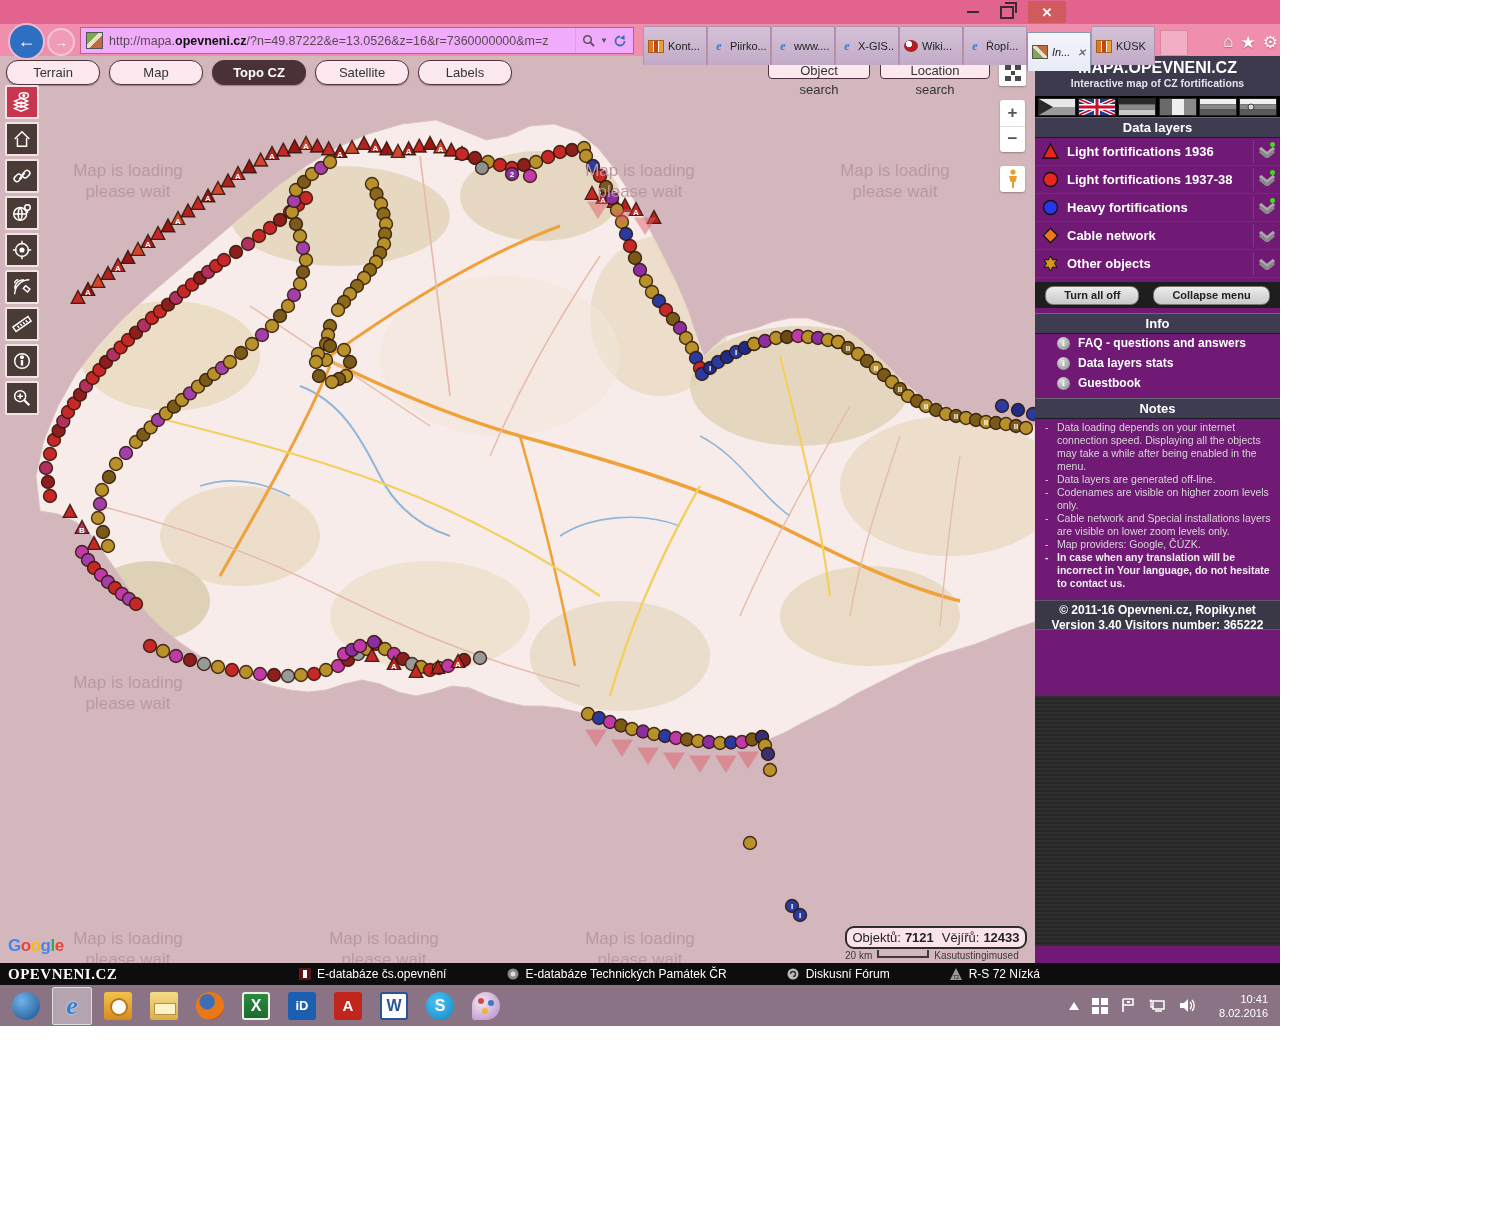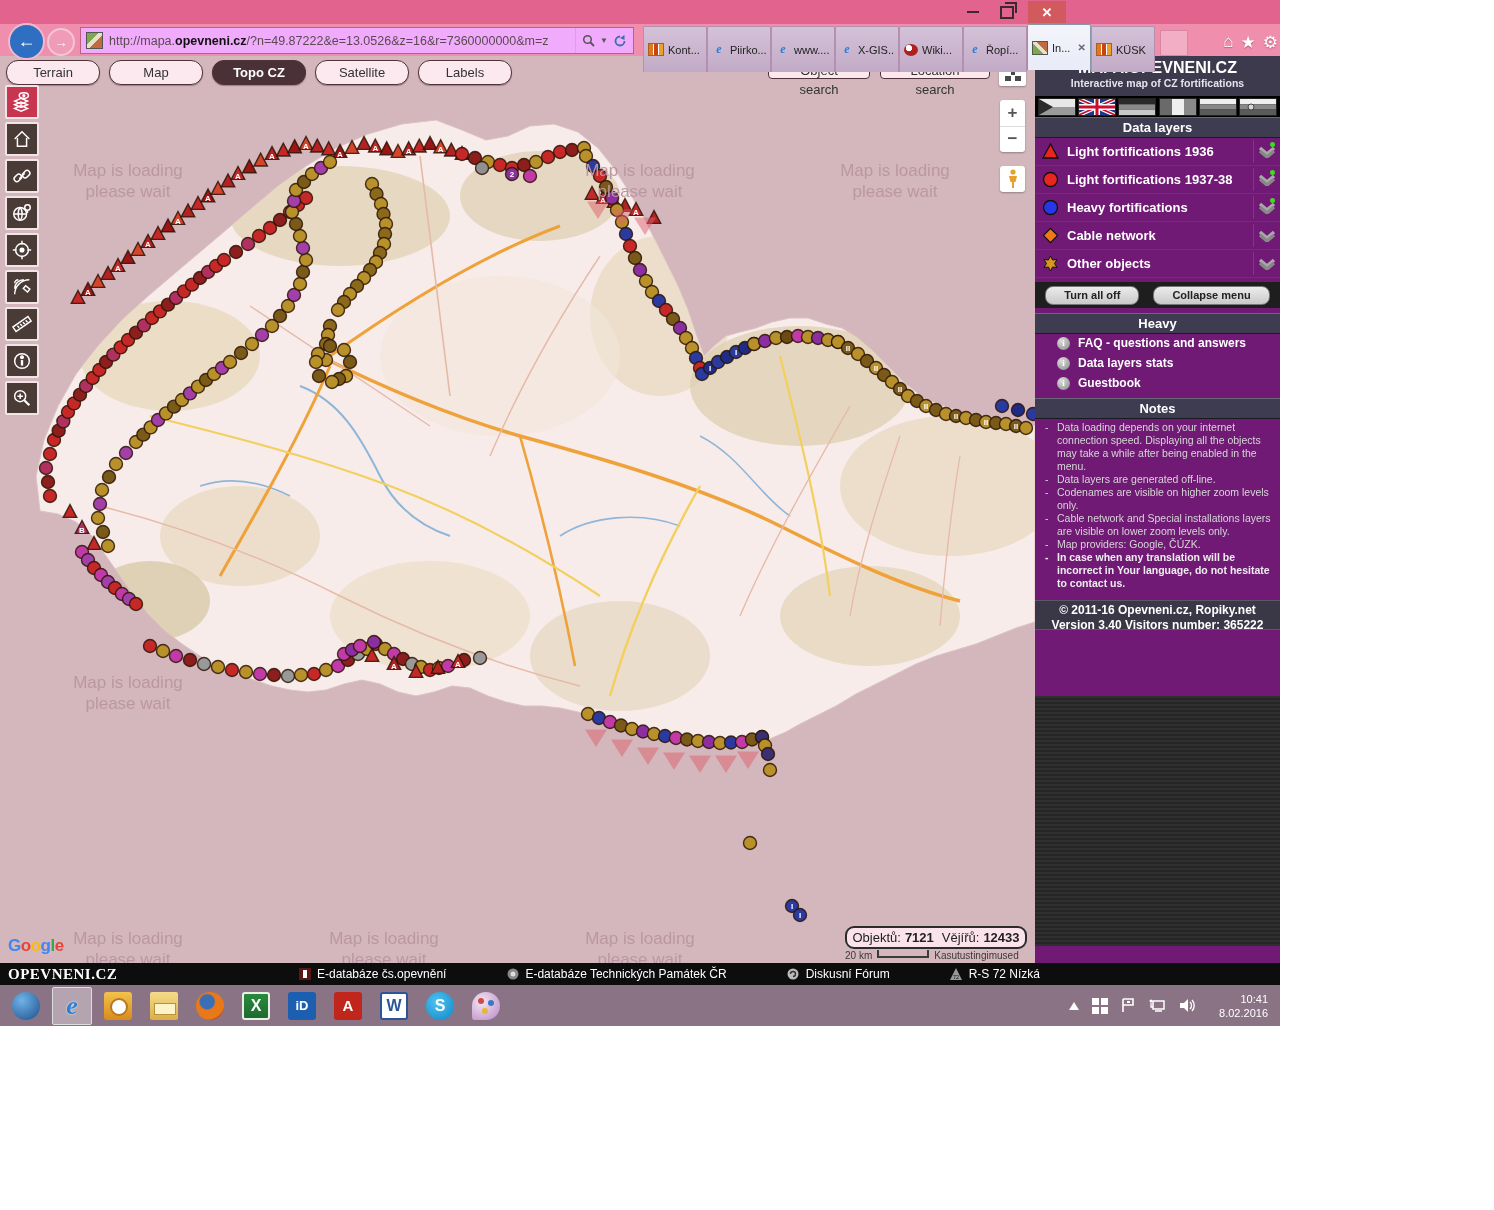--- a/index.html
+++ b/index.html
@@ -18,22 +18,22 @@
   .navrow{left:0;top:24px;width:1280px;height:32px;background:#ef8fad;}
   .backbtn{left:8px;top:23px;width:33px;height:33px;border-radius:50%;background:#2e6fc2;border:2px solid #f3b7cb;color:#fff;display:flex;align-items:center;justify-content:center;font-size:18px;font-weight:bold;z-index:5;}
   .fwdbtn{left:47px;top:28px;width:24px;height:24px;border-radius:50%;background:#f09cb8;border:2px solid #f6c5d5;color:#fff;display:flex;align-items:center;justify-content:center;font-size:13px;font-weight:bold;}
   .addressbar{left:80px;top:27px;width:552px;height:25px;background:#f0abfc;border:1px solid #b9617f;display:flex;align-items:center;}
   .favicon{width:15px;height:15px;margin:0 6px 0 5px;background:linear-gradient(135deg,#7da84f 0 40%,#e8e0c8 40% 60%,#c46a3f 60%);border:1px solid #555;}
   .urltext{font-size:12.5px;color:#5a4a50;white-space:nowrap;overflow:hidden;flex:1;}
   .urltext b{color:#111;}
   .addr-icons{display:flex;align-items:center;gap:5px;padding:0 6px;border-left:1px solid #d9a8ba;height:100%;}
   .caret{font-size:8px;color:#555;}
   .tabbar{left:643px;top:24px;height:32px;display:flex;z-index:4;}
-  .tab{width:64px;height:46px;margin-top:2px;box-sizing:border-box;border:1px solid #b590ae;border-bottom:none;background:linear-gradient(#d4c2d8,#c2aac6);display:flex;align-items:center;padding:0 4px;gap:4px;border-radius:2px 2px 0 0;}
-  .tab.active{background:linear-gradient(#f4f4fb,#e8ecf8);height:46px;margin-top:0;border-color:#8899aa;}
+  .tab{width:64px;height:39px;margin-top:2px;box-sizing:border-box;border:1px solid #b590ae;border-bottom:none;background:linear-gradient(#d4c2d8,#c2aac6);display:flex;align-items:center;padding:0 4px;gap:4px;border-radius:2px 2px 0 0;}
+  .tab.active{background:linear-gradient(#f4f4fb,#e8ecf8);height:39px;margin-top:8px;border-color:#8899aa;font-style:italic;}
   .tab-label{font-size:11px;color:#222;white-space:nowrap;overflow:hidden;flex:1;}
   .tab-close{font-size:10px;color:#667;font-weight:bold;}
   .tab-icon{width:14px;height:14px;flex:0 0 14px;display:flex;align-items:center;justify-content:center;font-size:12px;}
   .ic-ie{color:#2f7fd6;font-weight:bold;font-style:italic;font-family:"Liberation Serif",serif;}
   .ic-chart{background:linear-gradient(90deg,#e07820 0 30%,#fff 30% 38%,#c84410 38% 66%,#fff 66% 72%,#e8a030 72%);border:1px solid #a86020;height:11px;}
   .ic-wiki{background:radial-gradient(circle at 35% 35%,#fff 0 25%,#b02020 28%);border-radius:50%;height:12px;width:12px;}
   .ic-map{background:linear-gradient(45deg,#7da84f 0 40%,#e8e0c8 40% 60%,#c46a3f 60%);border:1px solid #555;height:12px;width:12px;}
   .newtab-stub{left:1160px;top:30px;width:26px;height:24px;background:#f2aec4;border:1px solid #d887a2;}
   .chromeicons{left:1202px;top:30px;width:76px;height:24px;display:flex;gap:7px;align-items:center;justify-content:flex-end;color:#fff;font-size:17px;text-shadow:0 1px 1px rgba(120,30,60,.5);}
 
@@ -838,21 +838,21 @@
               <path d="M2,2 L9,8 16,2" stroke="#aaa" stroke-width="3.4" fill="none"></path>
               <path d="M2,5 L9,11 16,5" stroke="#888" stroke-width="3.4" fill="none"></path>
             </svg>
           </div>
         </div>
       </div>
     <div class="abs sb-btnrow">
       <div class="sb-btn">Turn all off</div>
       <div class="sb-btn">Collapse menu</div>
     </div>
-    <div class="abs sb-section" style="top:257px">Heavy</div>
+    <div class="abs sb-section" style="top:257px">Info</div>
     <div class="abs infoitems" id="infoList">
         <div class="infoitem">
           <div class="iicon">i</div>
           <span>FAQ - questions and answers</span>
         </div>
         <div class="infoitem">
           <div class="iicon">i</div>
           <span>Data layers stats</span>
         </div>
         <div class="infoitem">

